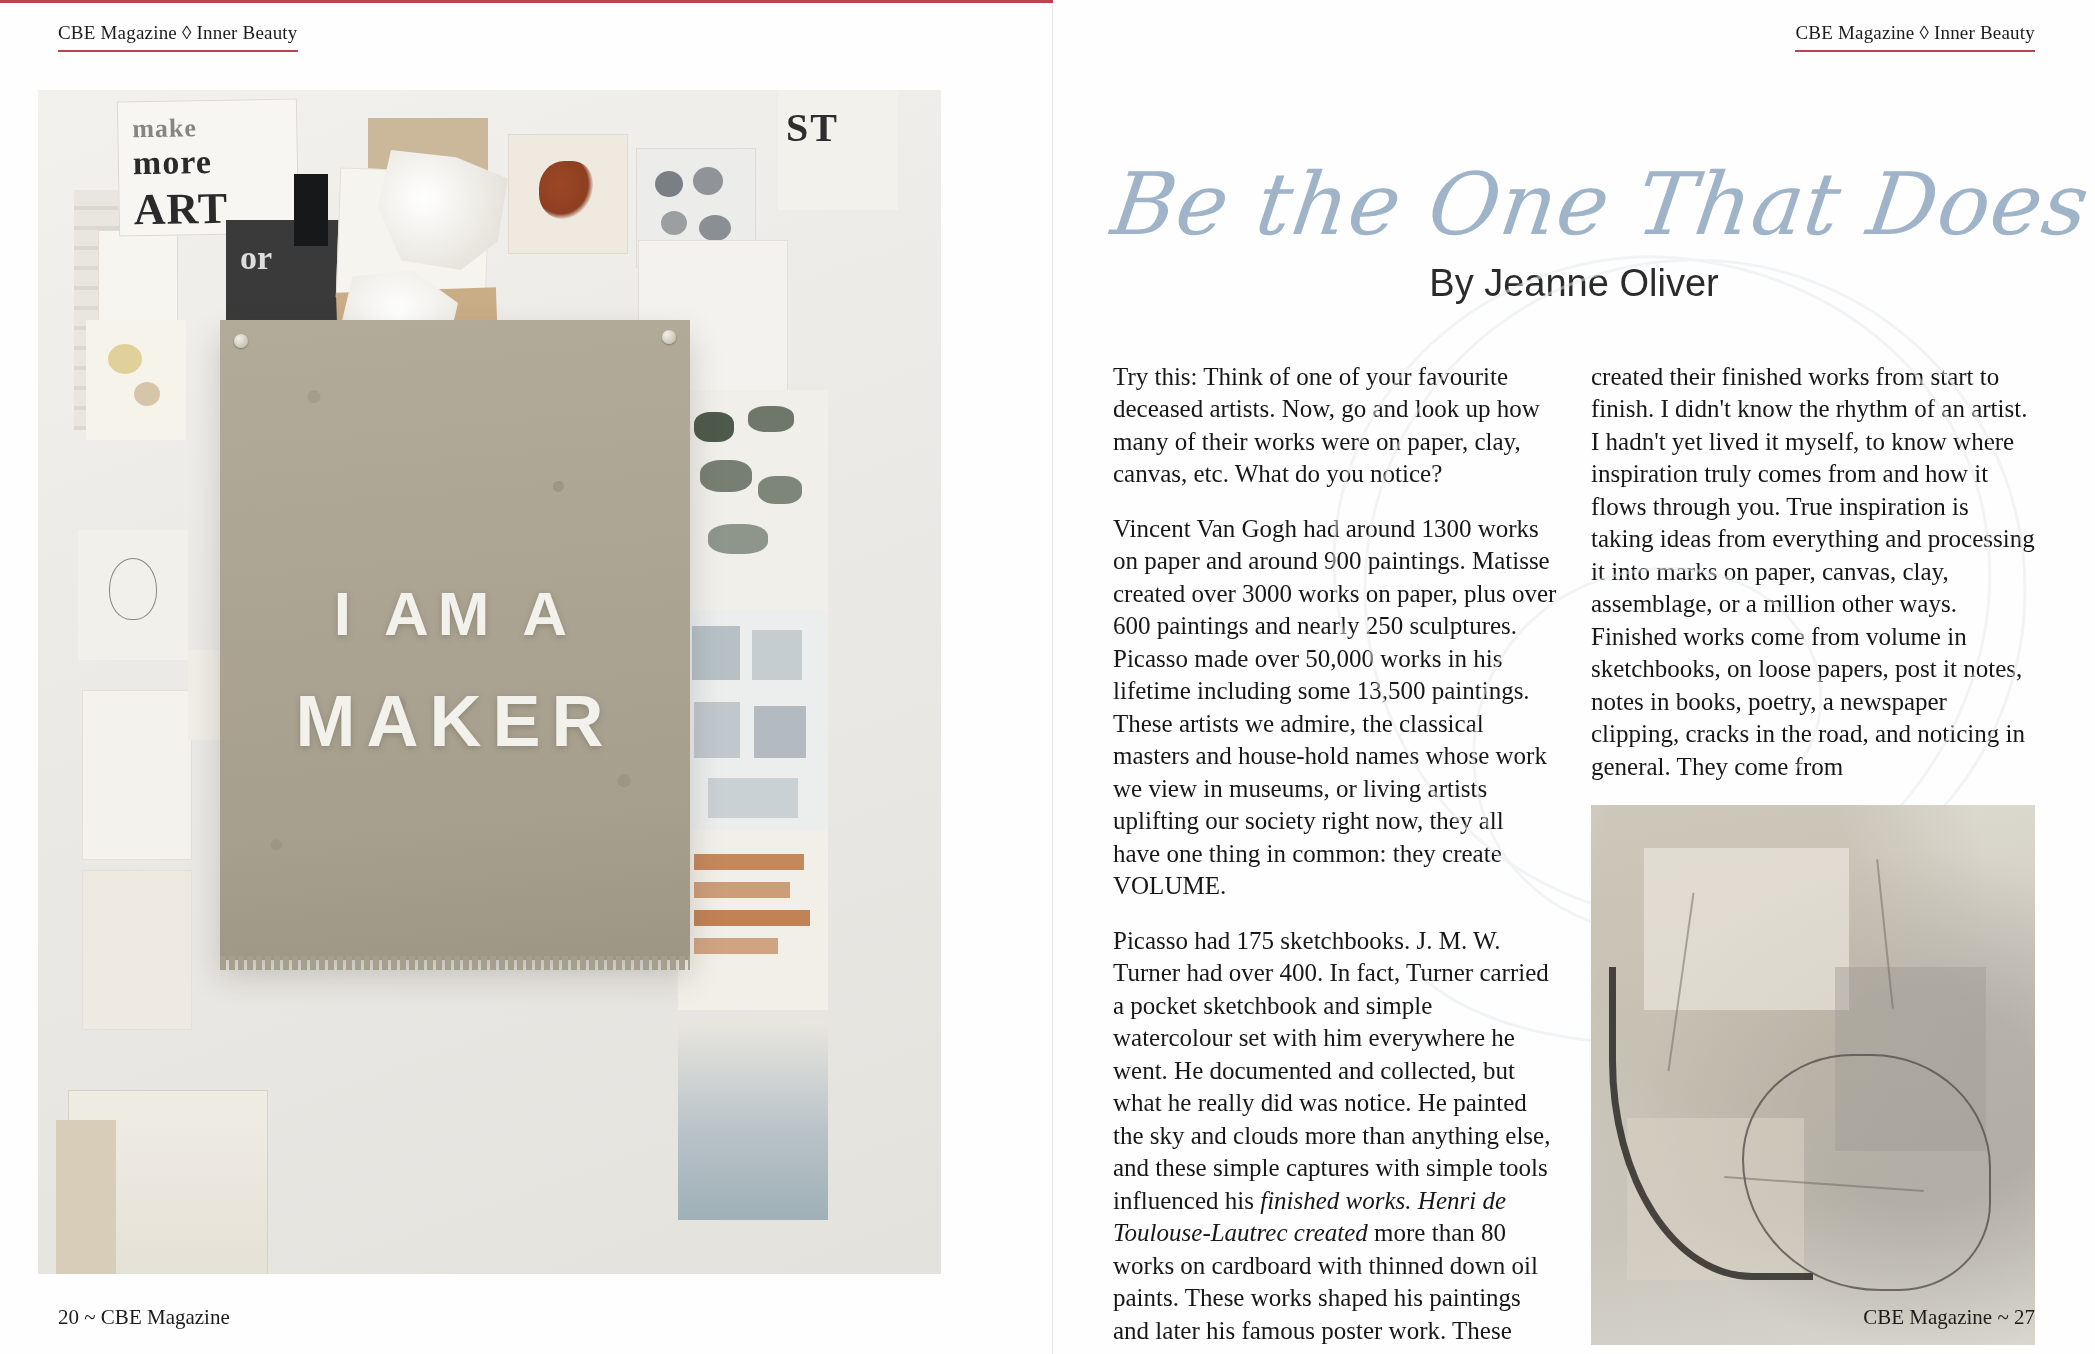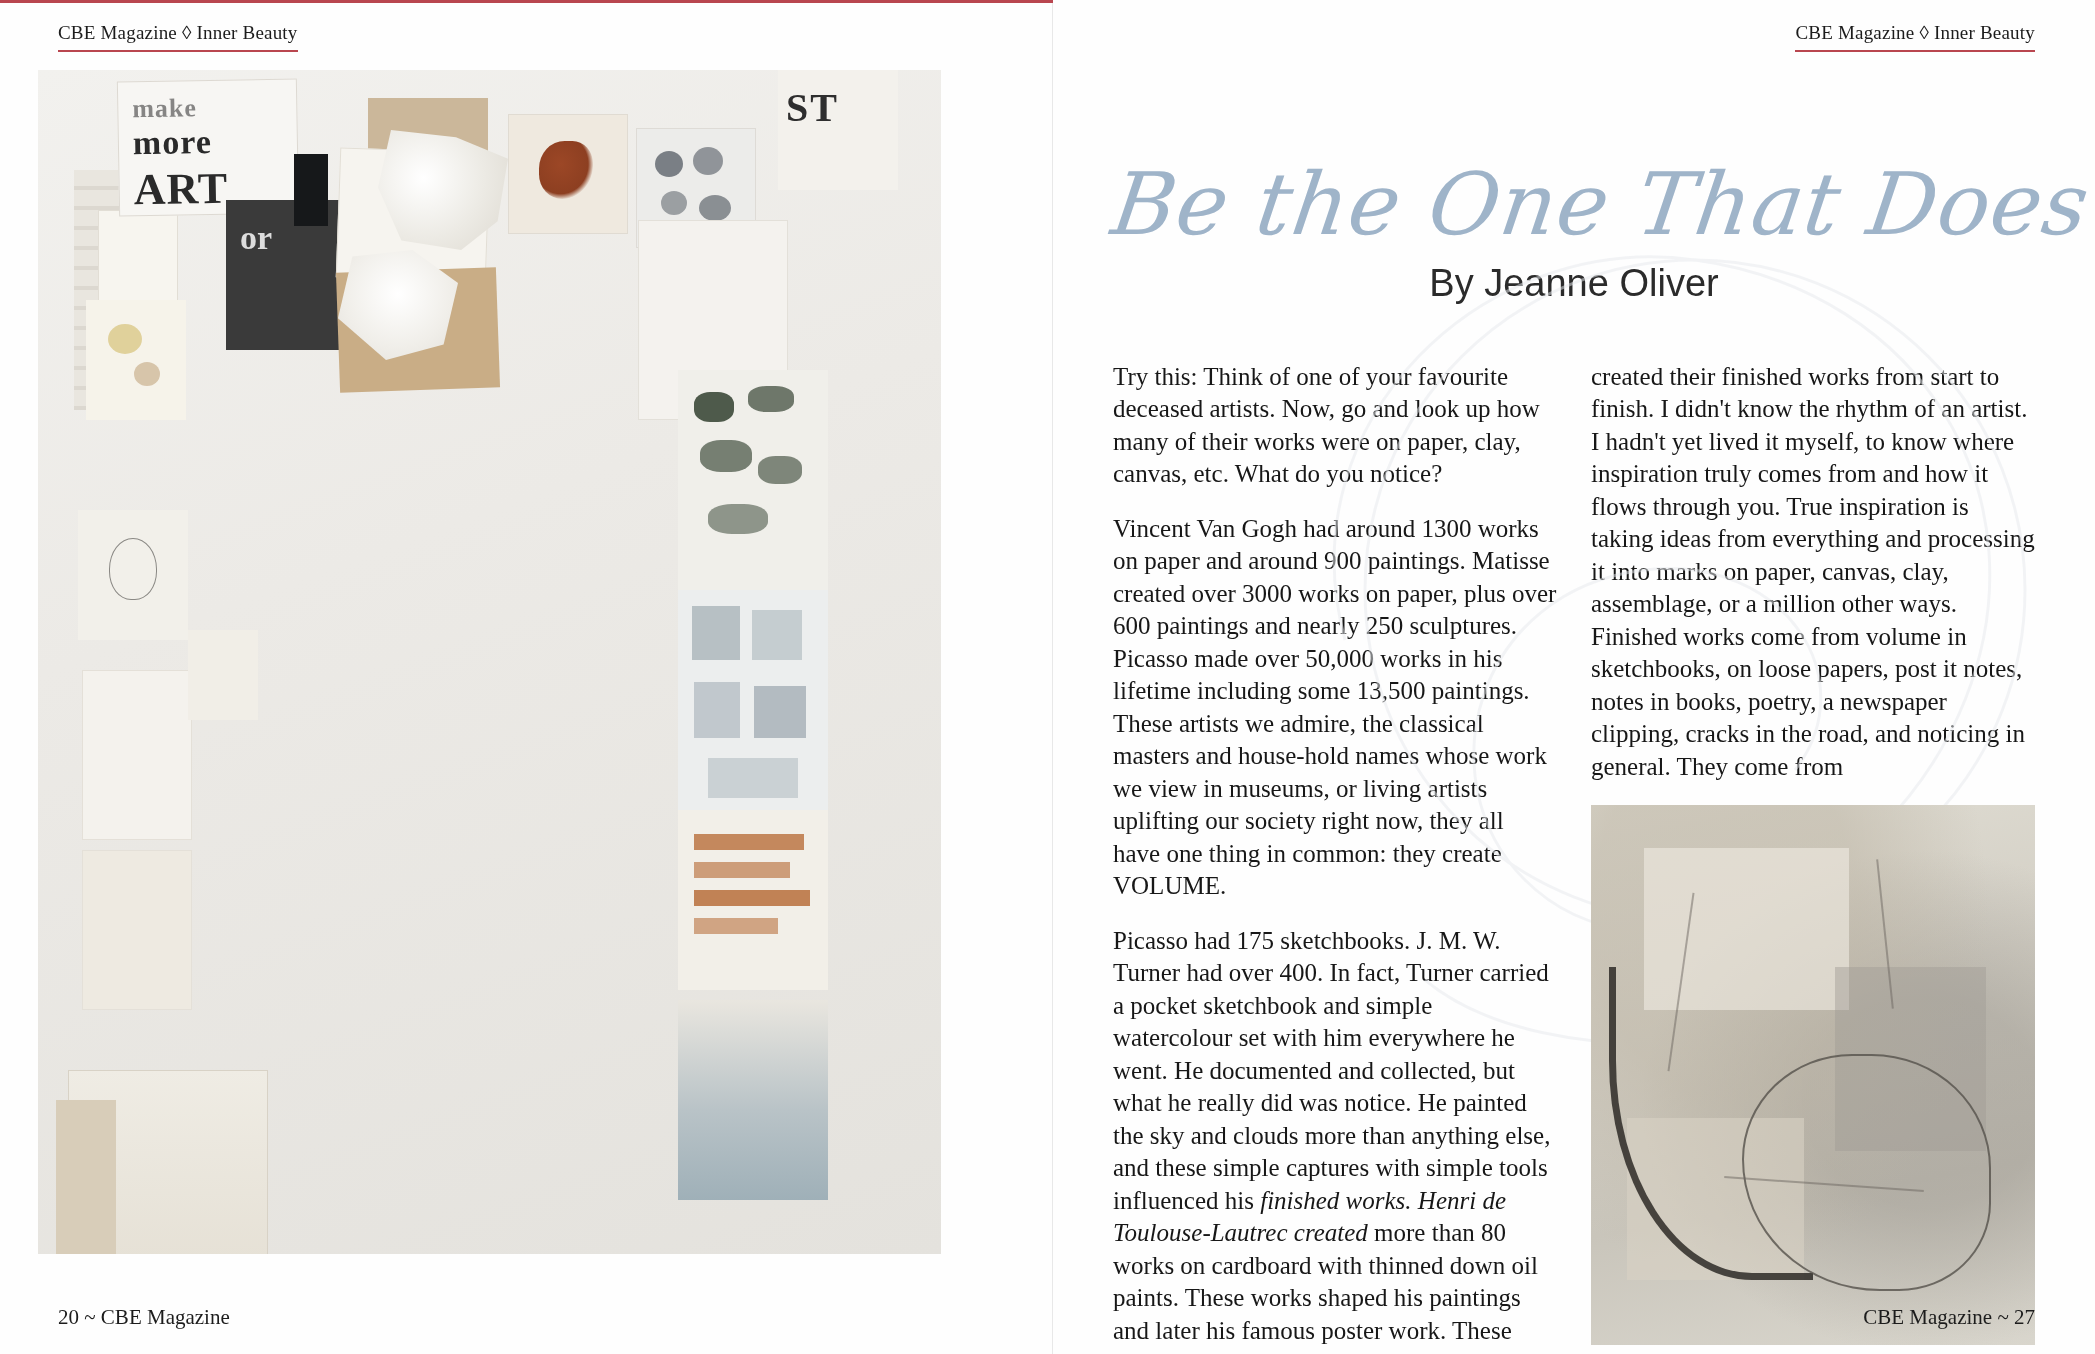--- a/index.html
+++ b/index.html
@@ -46,21 +46,21 @@
   .toprule {
     position: absolute;
     top: 0; left: 0; right: 0;
     height: 3px;
     background: #b9464f;
   }
   .toprule.left { width: 1053px; }
 
   
   .photo-frame {
-    margin-top: 18px;
+    margin-top: 38px;
     width: 903px;
     height: 1184px;
     position: relative;
     overflow: hidden;
     background: #d8d5cf;
   }
   .wall {
     position: absolute; inset: 0;
     background: linear-gradient(160deg,#f2f1ee 0%, #eceae6 40%, #e4e2dd 100%);
   }
@@ -330,20 +330,26 @@
         <i style="left:30px;top:168px;width:90px;height:40px;opacity:.35"></i>
       </div>
       <div class="sc p-orange">
         <i style="left:16px;top:24px;width:110px;height:16px;opacity:.75"></i>
         <i style="left:16px;top:52px;width:96px;height:16px;opacity:.6"></i>
         <i style="left:16px;top:80px;width:116px;height:16px;opacity:.8"></i>
         <i style="left:16px;top:108px;width:84px;height:16px;opacity:.55"></i>
       </div>
       <div class="sc p-bluebottom"></div>
 
+      <div class="banner">
+        <div class="pin" style="left:14px;top:14px"></div>
+        <div class="pin" style="right:14px;top:10px"></div>
+        <div class="banner-line bl1">I AM A</div>
+        <div class="banner-line bl2">MAKER</div>
+      </div>
     </div>
 
     <div class="footer footer-left">20 ~ CBE Magazine</div>
   </div>
 
   <div class="page page-right">
 
     <svg class="watermark" viewBox="0 0 900 1000">
       <g fill="none" stroke="#e7eaee" stroke-width="3">
         <path d="M120 520 C60 300 260 110 470 140 C700 172 820 380 740 580 C660 780 420 880 300 760 C200 660 250 470 420 450 C560 434 640 560 570 650"></path>

